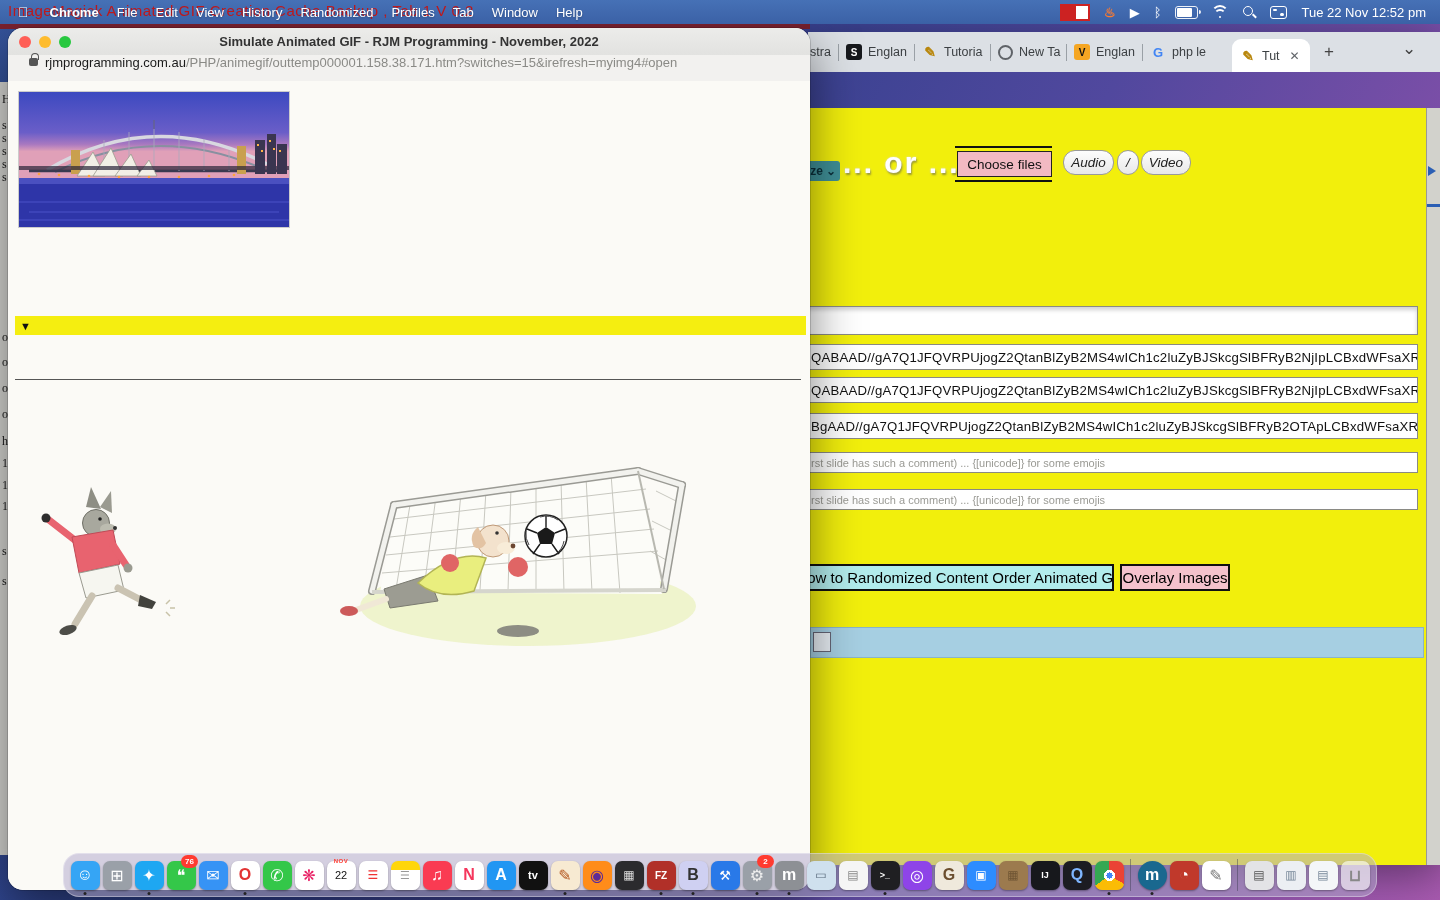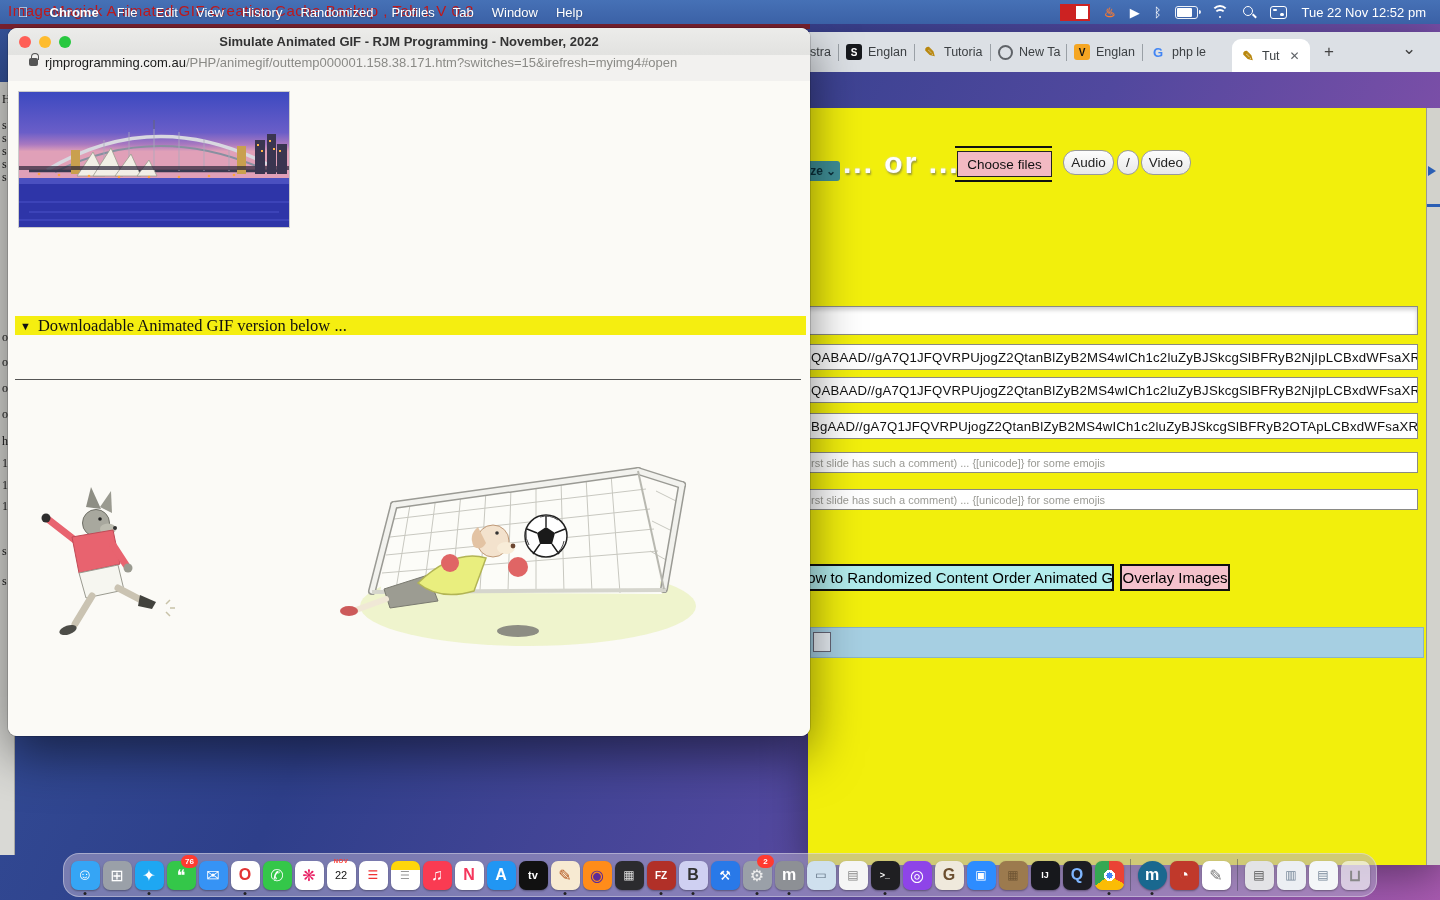--- a/index.html
+++ b/index.html
@@ -69,31 +69,31 @@
 
   
   #page{position:absolute;left:0;top:76px;width:619px;height:757px;background:#f2ef0c;}
   #page-scrollbar{position:absolute;right:0;top:76px;width:13px;height:757px;background:#d2d2cc;border-left:1px solid #9a9a94;}
   #page-scrollbar .cursor{position:absolute;left:1px;top:58px;width:0;height:0;border-left:8px solid #2b5fb4;border-top:5px solid transparent;border-bottom:5px solid transparent;}
   #page-scrollbar .mark{position:absolute;left:0;top:96px;width:100%;height:3px;background:#2b5fb4;}
   .sel-teal{left:-6px;top:53px;width:34px;height:20px;background:#3f8f96;border-radius:3px;color:#0b2f3a;font-size:12px;display:flex;align-items:center;justify-content:flex-end;padding-right:4px;gap:3px;font-weight:bold;}
   .or-text{left:35px;top:38px;font-size:30px;font-weight:bold;color:#fff;text-shadow:1px 2px 2px rgba(90,90,60,.55),0 0 2px #ddd;letter-spacing:2px;}
   .cf-line{left:147px;width:97px;height:2px;background:#111;}
   .choose-files{left:149px;top:43px;width:93px;height:24px;background:#f2b9c2;border:1.5px solid #222;font-size:13.5px;color:#111;display:flex;align-items:center;justify-content:center;}
-  .gbtn{top:42px;height:23px;background:linear-gradient(#fdfdfd,#e8e8e8);border:1px solid #9a9a9a;border-radius:12px;font-size:13.5px;color:#222;display:flex;align-items:center;justify-content:center;}
+  .gbtn{top:42px;height:23px;background:linear-gradient(#fdfdfd,#e8e8e8);border:1px solid #9a9a9a;border-radius:12px;font-size:13.5px;color:#222;display:flex;align-items:center;justify-content:center;font-style:italic;}
   .tf{position:absolute;background:#fff;border:1px solid #8a8a84;color:#9a9a94;font-size:11px;display:flex;align-items:center;padding:0 4px;white-space:nowrap;overflow:hidden;}
   .tf.b64{color:#111;font-size:13.2px;font-weight:500;letter-spacing:.2px;}
   .bigbtn{position:absolute;border:2px solid #111;font-size:15px;color:#000;display:flex;align-items:center;justify-content:center;white-space:nowrap;overflow:hidden;}
   .bluebar{left:2px;top:519px;width:612px;height:29px;background:#a6cfe2;border:1px solid #8ab4c8;}
   .bluebar .mini{position:absolute;left:2px;top:4px;width:16px;height:18px;background:#e8eef4;border:1px solid #667;}
   .tooltip{left:248px;top:572px;width:238px;height:33px;background:#d9d1bb;border:1px solid #8a8a84;box-shadow:2px 3px 4px rgba(0,0,0,.25);
      font-size:12.5px;color:#222;padding:2px 6px;line-height:15px;}
 
   
-  #front-win{left:8px;top:28px;width:802px;height:708px;border-radius:9px;overflow:hidden;z-index:20;
+  #front-win{left:8px;top:28px;width:802px;height:862px;border-radius:15px;overflow:hidden;z-index:20;
     background:#fafaf5;box-shadow:0 18px 50px rgba(0,0,0,.5),0 0 0 1px rgba(0,0,0,.15);}
   #fw-titlebar{position:absolute;left:0;top:0;width:100%;height:27px;background:linear-gradient(#ececea,#e2e2e0);border-bottom:1px solid #cfcfcd;display:flex;align-items:center;}
   .tl{width:12px;height:12px;border-radius:50%;margin-left:8px;}
   .tl.r{background:#ff5f57;margin-left:11px;}
   .tl.y{background:#febc2e;}
   .tl.g{background:#28c840;}
   #fw-title{position:absolute;left:0;right:0;text-align:center;font-size:13px;font-weight:bold;color:#333;}
   #fw-urlbar{position:absolute;left:0;top:27px;width:100%;height:26px;background:#f2f1ef;border-bottom:1px solid #c6c6c4;display:flex;font-size:13px;}
   .lock{position:relative;width:9px;height:8px;background:#555;border-radius:2px;margin:3px 7px 0 21px;}
   .lock i{position:absolute;left:1.5px;top:-5px;width:6px;height:6px;border:1.6px solid #555;border-bottom:none;border-radius:4px 4px 0 0;}
@@ -292,21 +292,20 @@
             <circle cx="100" cy="85" r="1.3"></circle>
             <circle cx="130" cy="85" r="1.3"></circle>
             <circle cx="160" cy="85" r="1.3"></circle>
             <circle cx="190" cy="84" r="1.3"></circle>
             <circle cx="215" cy="83" r="1.3"></circle>
           </g>
       </svg>
 
       <div id="banner" class="abs">
         <span class="tri">▼</span>
-        <span>Downloadable Animated GIF version below ...</span>
       </div>
       <div id="rule" class="abs"></div>
 
       <svg id="soccer" class="abs" viewBox="0 0 690 210">
 
         <ellipse cx="512" cy="145" rx="168" ry="40" fill="#ecf2c6" opacity=".85"></ellipse>
 
         <polygon points="382,42 624,10 646,133 364,131" fill="#fcfcf8"></polygon>
         <g stroke="#c8c8c0" stroke-width="1">
           <line x1="395" y1="38" x2="380" y2="128"></line>

